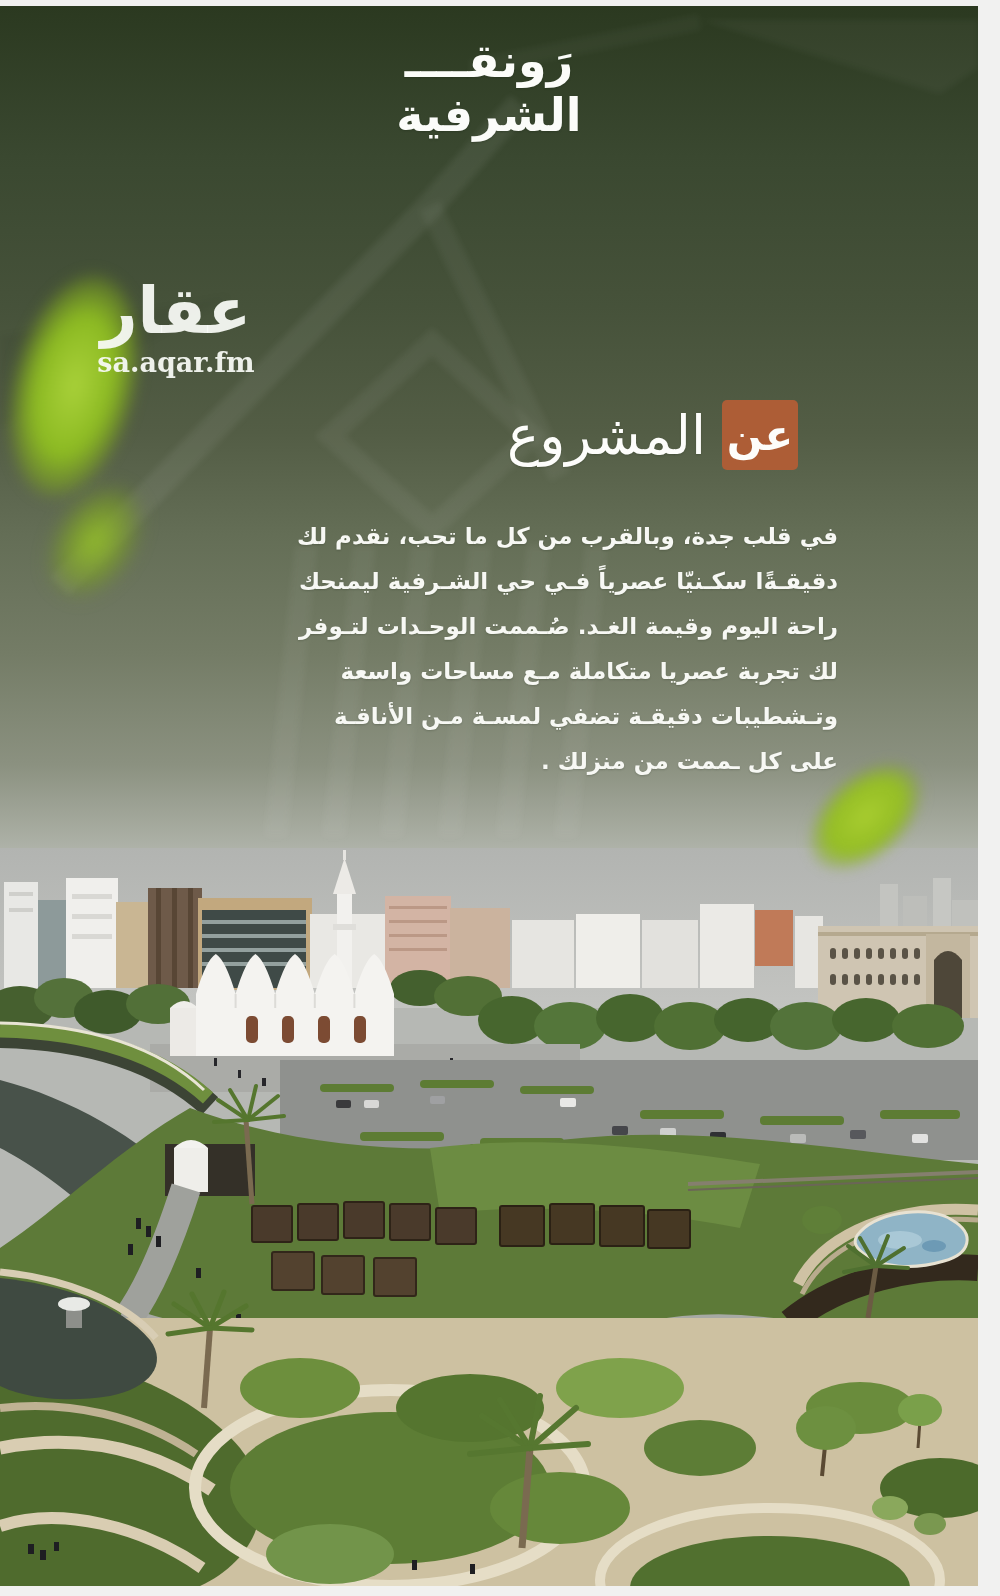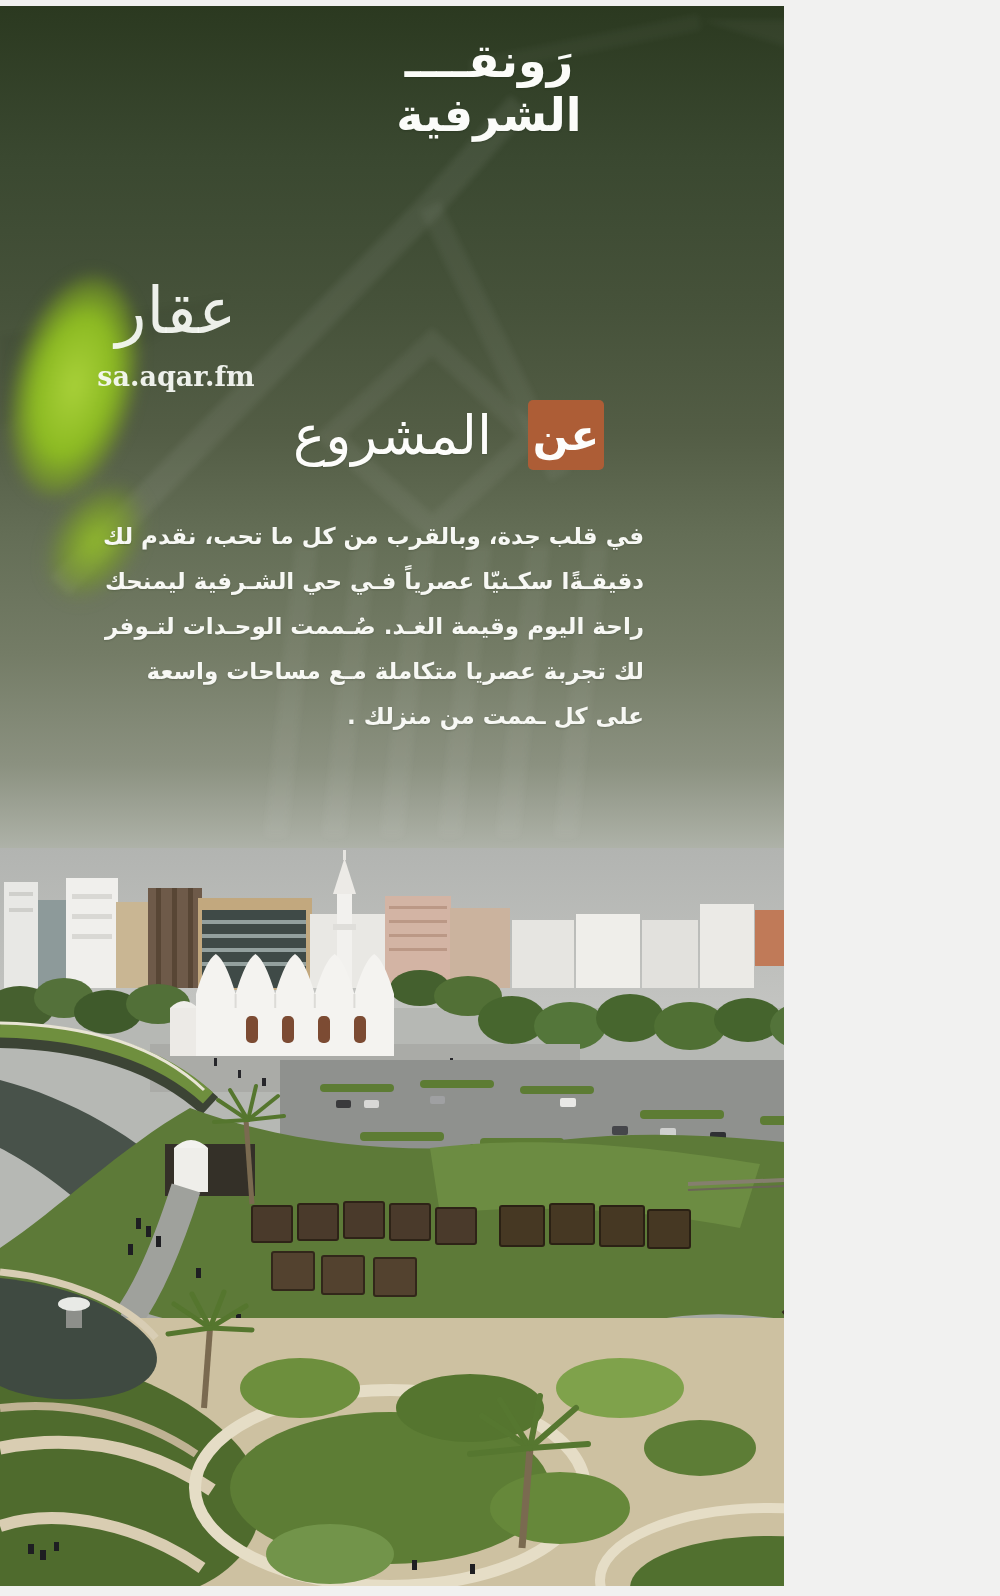--- a/index.html
+++ b/index.html
@@ -2,21 +2,21 @@
 <html lang="ar"><head>
 <meta charset="utf-8">
 <style>
   html,body{margin:0;padding:0;}
   body{
     width:1000px;height:1596px;position:relative;overflow:hidden;
     background:#f1f1f0;
     font-family:"DejaVu Sans",sans-serif;
   }
   .flyer{
-    position:absolute;left:0;top:6px;width:784px;height:1580px;overflow:hidden;
+    position:absolute;left:0;top:6px;width:978px;height:1580px;overflow:hidden;
     background:linear-gradient(180deg,
       #2b3920 0%,
       #3a4830 9.5%,
       #46523a 19%,
       #535d45 27%,
       #646e56 33.5%,
       #747c66 41%,
       #8b9180 48%,
       #aeb2a8 53.3%,
       #b6b8b4 56%, #b6b8b4 100%);
@@ -42,30 +42,30 @@
   .logo{
     position:absolute;z-index:30;left:0;top:28px;width:978px;
     text-align:center;direction:rtl;
     color:#fbfcf9;font-weight:bold;font-size:46px;line-height:54px;
     text-shadow:0 1px 2px rgba(20,30,15,0.25);
   }
   .watermark{
     position:absolute;z-index:30;left:86px;top:270px;width:180px;text-align:center;
     color:rgba(248,250,245,0.94);
   }
-  .watermark .wm-ar{font-size:64px;font-weight:normal;line-height:70px;direction:rtl;text-align:center;}
-  .watermark .wm-url{font-family:"DejaVu Serif",serif;font-weight:bold;font-size:27px;line-height:30px;margin-top:16px;}
+  .watermark .wm-ar{font-size:64px;font-weight:bold;line-height:70px;direction:rtl;text-align:center;}
+  .watermark .wm-url{font-family:"DejaVu Serif",serif;font-weight:bold;font-size:27px;line-height:30px;margin-top:2px;}
   .about-heading{
     position:absolute;z-index:30;top:394px;right:180px;
     display:flex;flex-direction:row;align-items:center;gap:16px;direction:rtl;
   }
   .hl-box{
     width:76px;height:70px;border-radius:5px;background:#ad5d36;
     display:flex;align-items:center;justify-content:center;
-    color:#fdfdfb;font-weight:bold;font-size:42px;margin-left:20px;
+    color:#fdfdfb;font-weight:bold;font-size:42px;
   }
   .hl-rest{
     color:#fdfdfb;font-weight:normal;font-size:54px;
     text-shadow:0 1px 2px rgba(20,30,15,0.2);
   }
   .about-text{
     position:absolute;z-index:30;top:508px;right:140px;
     direction:rtl;text-align:right;
     color:#f7f8f4;font-weight:bold;font-size:23px;line-height:45px;
     text-shadow:0 1px 2px rgba(20,30,15,0.2);
@@ -424,16 +424,17 @@
       <span>عن</span>
     </div>
     <div class="hl-rest">المشروع</div>
   </div>
 
   <div class="about-text">
     <div class="pline">في قلب جدة، وبالقرب من كل ما تحب،  نقدم لك</div>
     <div class="pline">دقيقـةًا سكـنيّا عصرياً فـي حي الشـرفية ليمنحك</div>
     <div class="pline">راحة اليوم وقيمة الغـد. صُـممت الوحـدات لتـوفر</div>
     <div class="pline">لك تجربة عصريا متكاملة مـع مساحات واسعة</div>
+    <div class="pline">وتـشطيبات دقيقـة تضفي لمسـة مـن الأناقـة</div>
     <div class="pline">على كل ـممت من منزلك .</div>
   </div>
 
 </div>
 
 </body></html>

